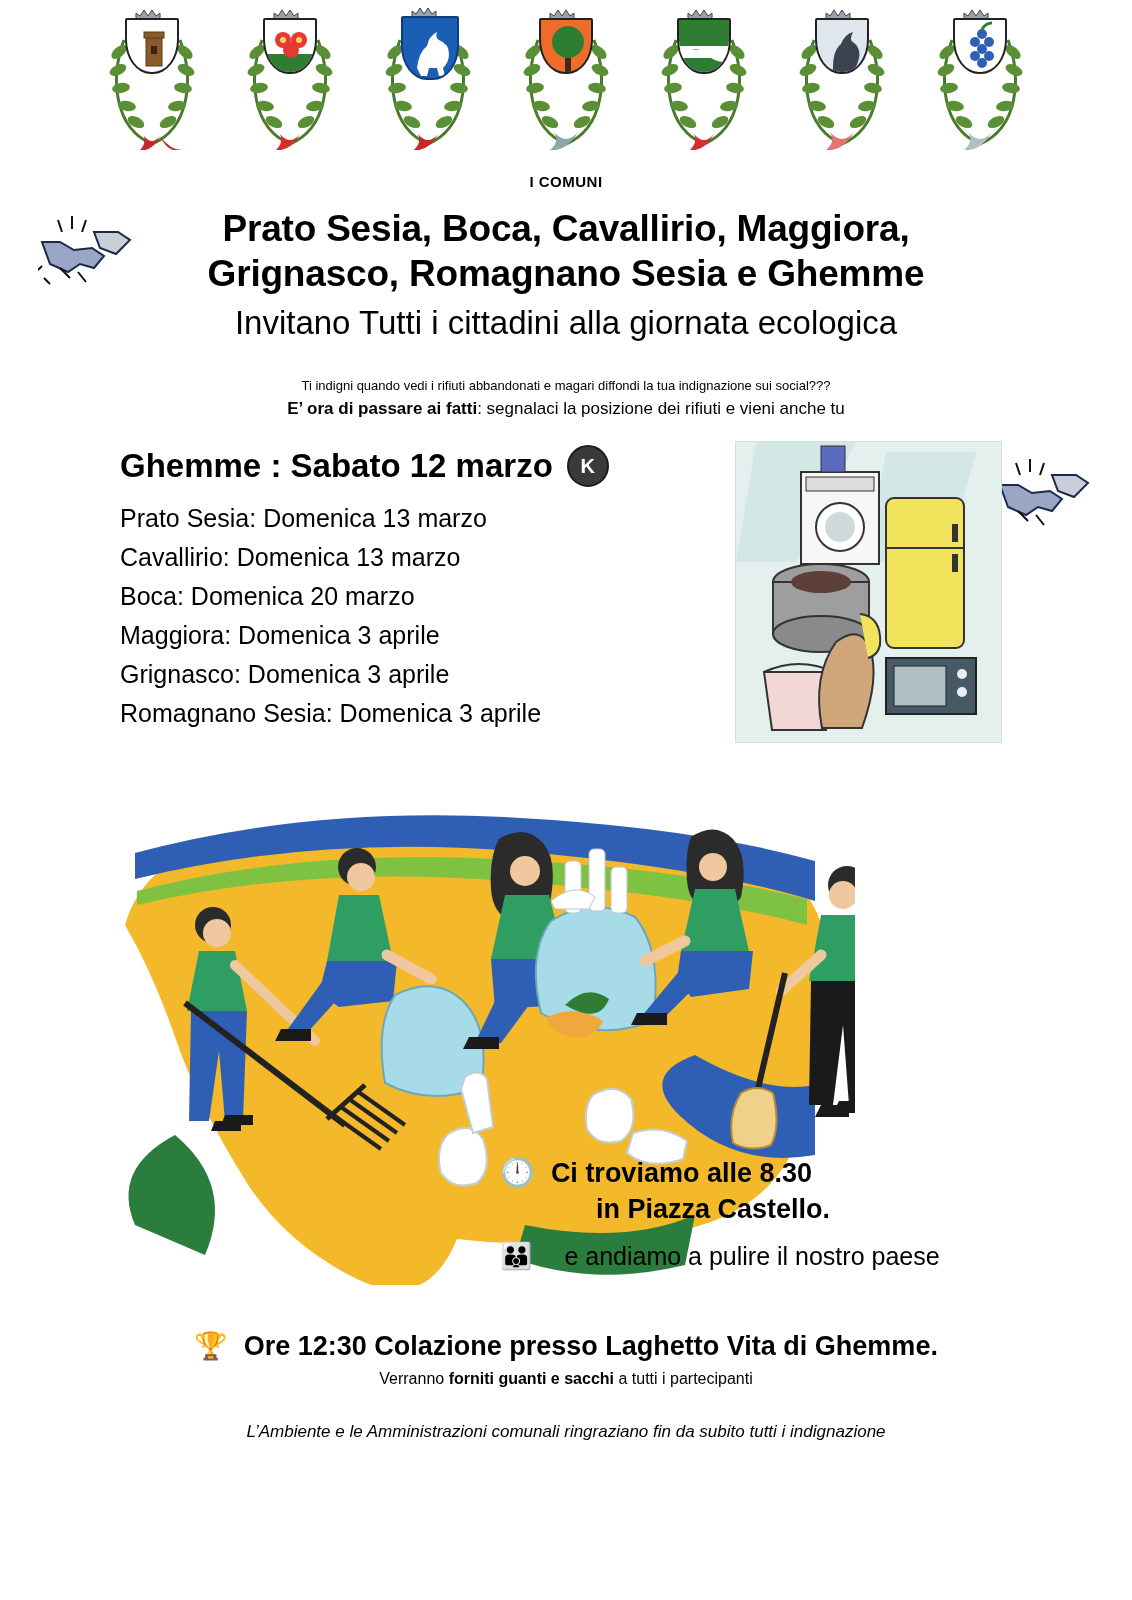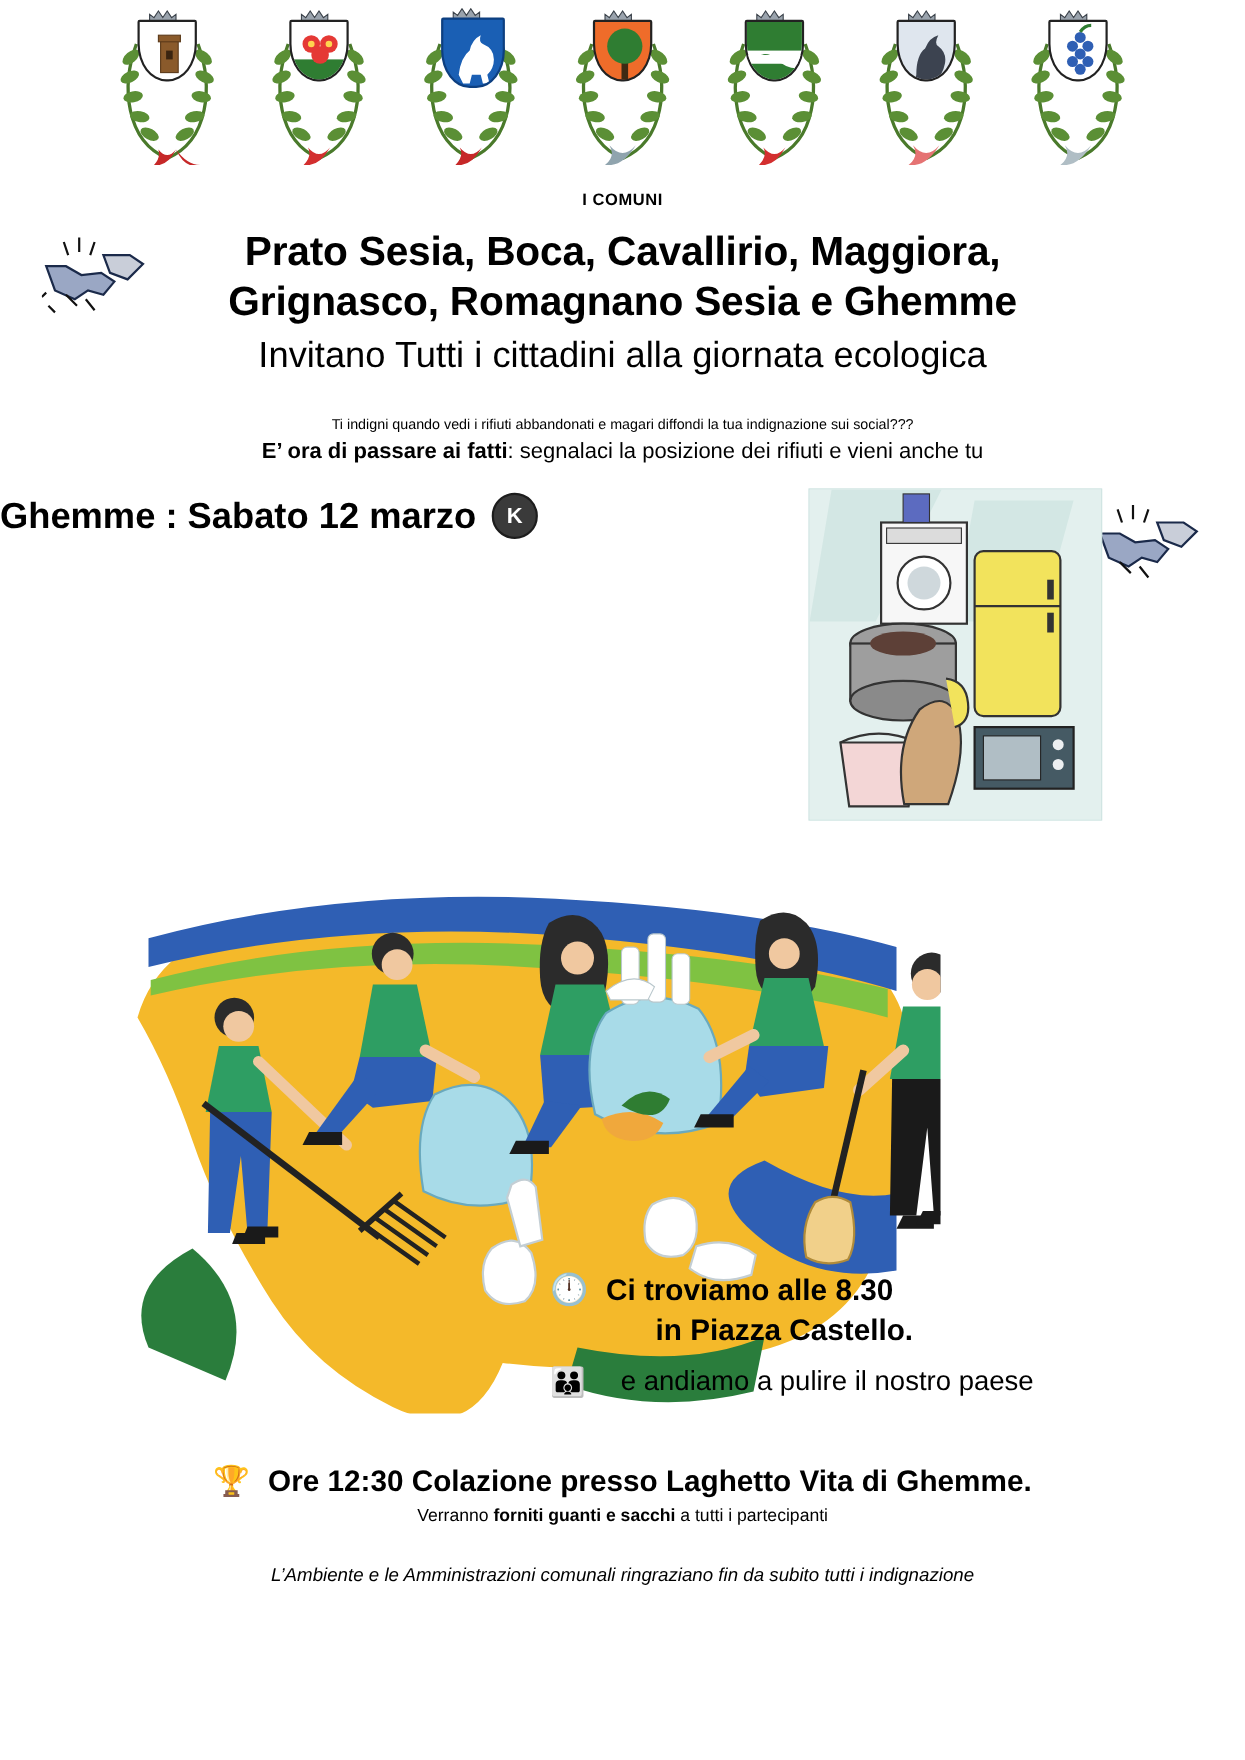--- a/index.html
+++ b/index.html
@@ -84,36 +84,37 @@
     font-size: 33px;
     margin-top: 8px;
   }
   .indignation {
     text-align: center;
     font-size: 13px;
     margin-top: 36px;
   }
   .call-to-action {
     text-align: center;
-    font-size: 20px;
+    font-size: 17px;
     margin-top: 6px;
   }
   .call-to-action b { font-weight: bold; }
 
   
   .handshake {
     position: absolute;
     width: 96px; height: 78px;
   }
   .handshake.left { left: 38px; top: 6px; }
 
   
   .dates-wrap {
     position: relative;
     margin-top: 26px;
+    padding-left: 120px;
     height: 320px;
   }
   .main-date {
     font-size: 33px;
     font-weight: bold;
     display: flex;
     align-items: center;
     gap: 14px;
   }
   .kiwanis {
@@ -478,20 +479,28 @@
   <path d="M4 30 h18 l14 8 18 -2 12 8 -10 12 -14 -4 -12 8 -18 -8z" fill="#9aa7c4" stroke="#1b2a4a" stroke-width="2"></path>
   <path d="M56 20 h24 l12 8 -14 14 -16 -6z" fill="#c9ced9" stroke="#1b2a4a" stroke-width="2"></path>
   <path d="M22 56 l10 10 M40 60 l8 10" stroke="#111" stroke-width="2"></path>
 </svg>
 
 <div class="dates-wrap">
   <div class="main-date">
     <span>Ghemme  :  Sabato 12 marzo</span>
     <span class="kiwanis">K</span>
   </div>
+  <div class="date-list">
+    <div class="date-item">Prato Sesia: Domenica 13 marzo</div>
+    <div class="date-item">Cavallirio: Domenica 13 marzo</div>
+    <div class="date-item">Boca: Domenica 20 marzo</div>
+    <div class="date-item">Maggiora: Domenica 3 aprile</div>
+    <div class="date-item">Grignasco: Domenica 3 aprile</div>
+    <div class="date-item">Romagnano Sesia: Domenica 3 aprile</div>
+  </div>
 
   <svg class="appliances" viewBox="0 0 265 300">
     <rect x="0" y="0" width="265" height="300" fill="#e3f0ee"></rect>
     <polygon points="20,0 120,0 60,120 0,120" fill="#d3e7e4"></polygon>
     <polygon points="150,10 240,10 210,120 130,120" fill="#d3e7e4"></polygon>
 
     <rect x="65" y="30" width="78" height="92" fill="#f7f7f7" stroke="#333" stroke-width="2"></rect>
     <rect x="70" y="35" width="68" height="14" fill="#dcdcdc" stroke="#333"></rect>
     <circle cx="104" cy="85" r="24" fill="#ffffff" stroke="#333" stroke-width="2"></circle>
     <circle cx="104" cy="85" r="15" fill="#cfd8dc"></circle>

